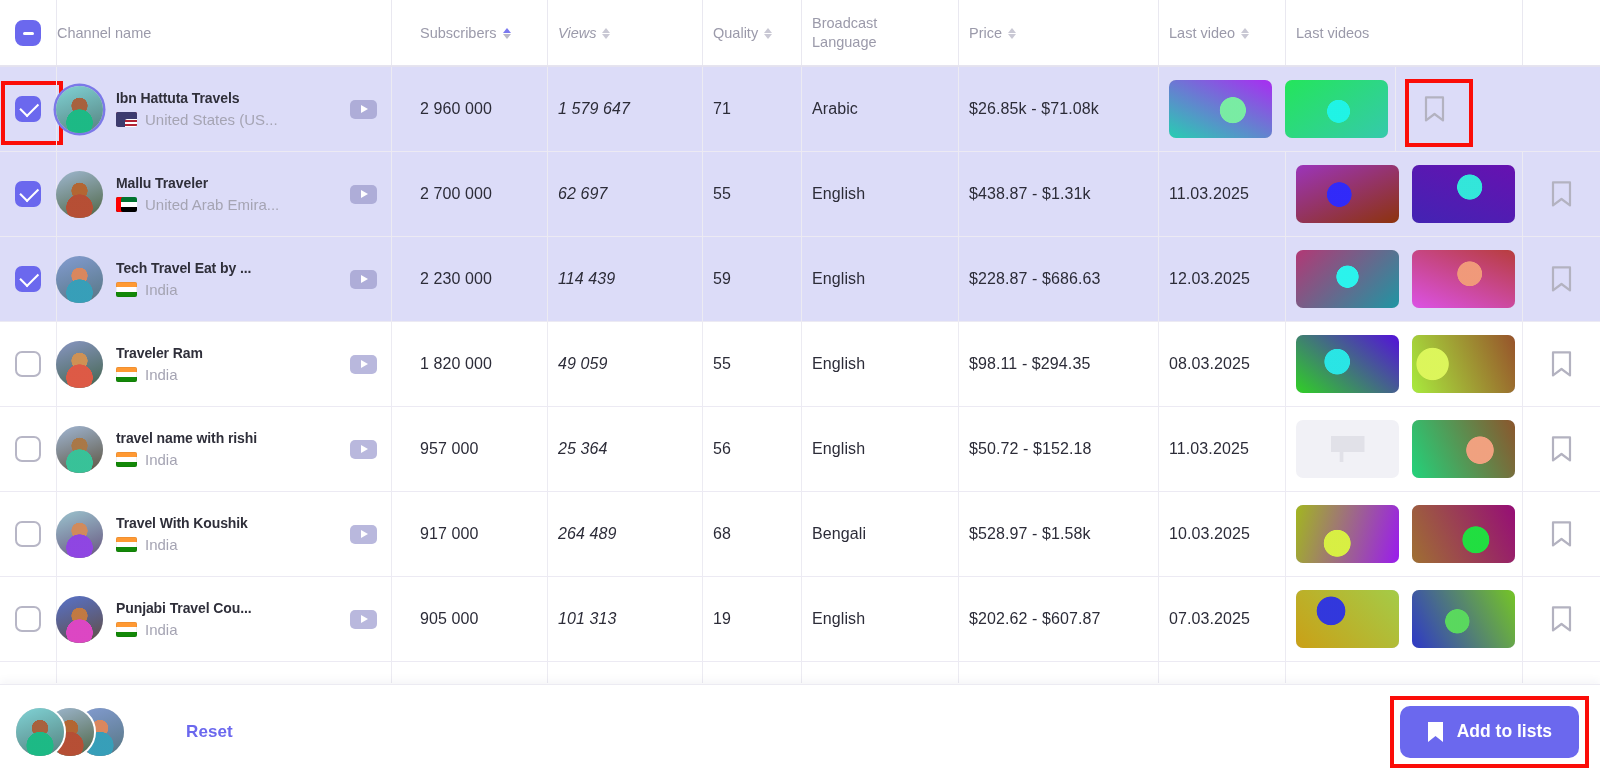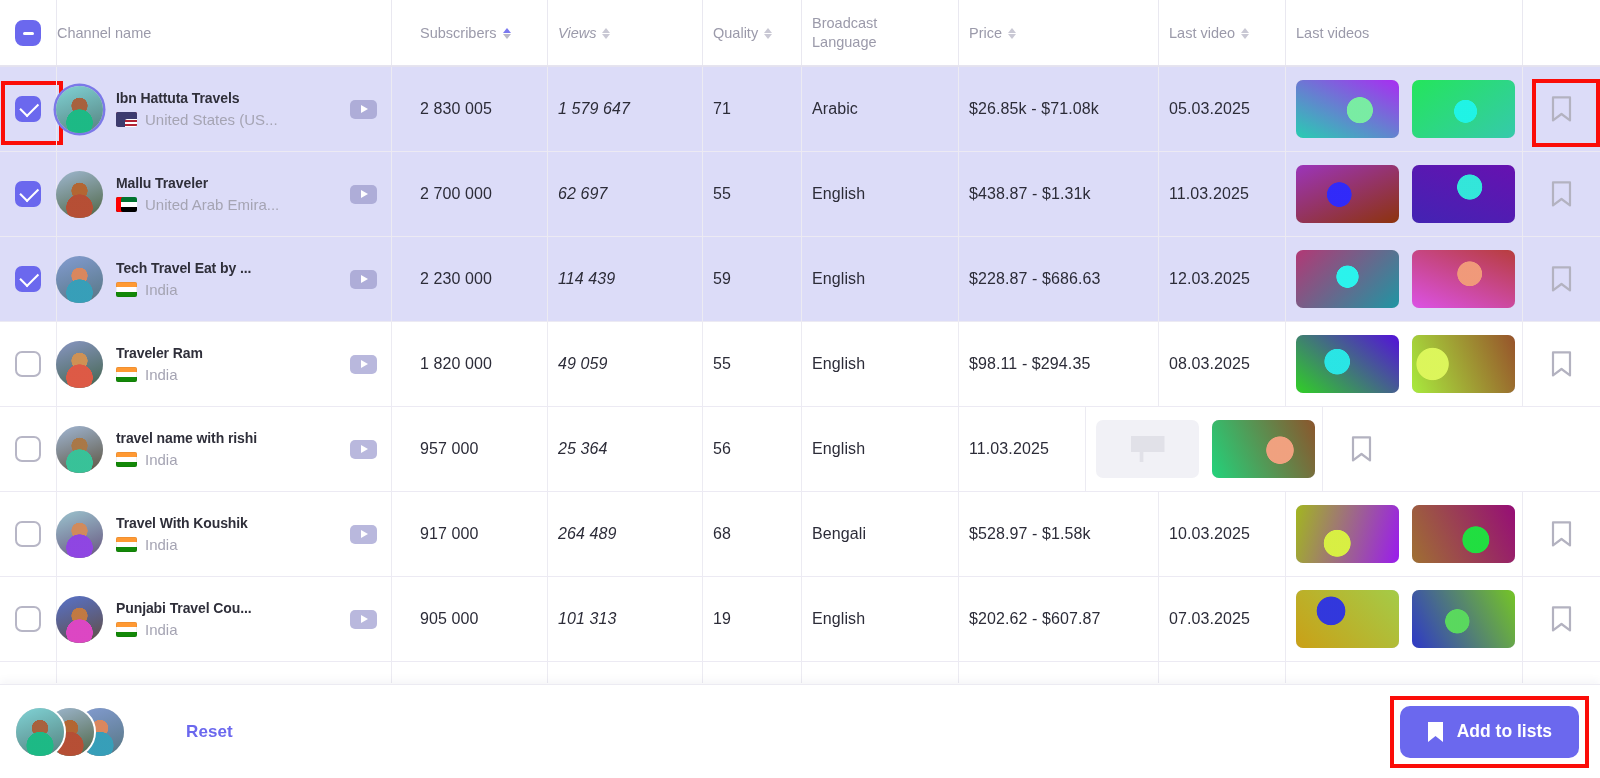--- a/index.html
+++ b/index.html
@@ -271,36 +271,33 @@
        box-shadow:inset 9px 7px 0 0 #3c3b6e;"></span>
             <span class="geo-text">United States (US...</span>
           </div>
         </div>
         <div class="yt">
                 <i></i>
               </div>
       </div>
     </div>
     <div class="cell c-subs">
-            <span class="val">2 830 005</span>
+            <span class="val">2 960 000</span>
           </div>
     <div class="cell c-views">
             <span class="val">1 579 647</span>
           </div>
     <div class="cell c-quality">
             <span class="val">71</span>
           </div>
     <div class="cell c-lang">
             <span class="val">Arabic</span>
           </div>
     <div class="cell c-price">
             <span class="val">$26.85k - $71.08k</span>
-          </div>
-    <div class="cell c-lastvid">
-            <span class="val">05.03.2025</span>
           </div>
     <div class="cell c-thumbs">
             <div class="thumbs">
               <div class="thumb">
                 <div class="art" style="background:
      radial-gradient(circle at 62% 52%, hsl(142,75%,70%) 0 18%, transparent 19%),
      linear-gradient(26deg, hsl(170,68%,48%), hsl(278,88%,56%));"></div>
               </div>
               <div class="thumb">
                 <div class="art" style="background:
@@ -554,20 +551,23 @@
             <span class="val">957 000</span>
           </div>
     <div class="cell c-views">
             <span class="val">25 364</span>
           </div>
     <div class="cell c-quality">
             <span class="val">56</span>
           </div>
     <div class="cell c-lang">
             <span class="val">English</span>
+          </div>
+    <div class="cell c-price">
+            <span class="val">$50.72 - $152.18</span>
           </div>
     <div class="cell c-lastvid">
             <span class="val">11.03.2025</span>
           </div>
     <div class="cell c-thumbs">
             <div class="thumbs">
               <div class="thumb empty">
                 <div class="ph-flag"></div>
               </div>
               <div class="thumb">

